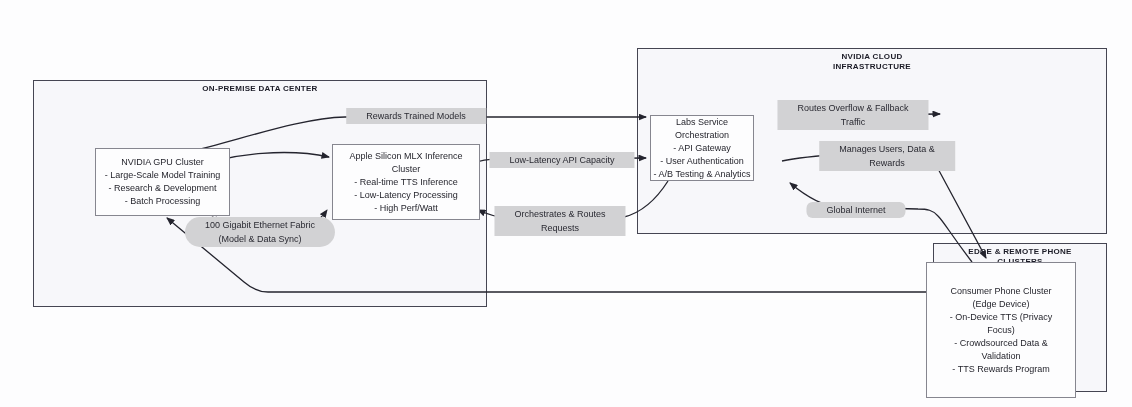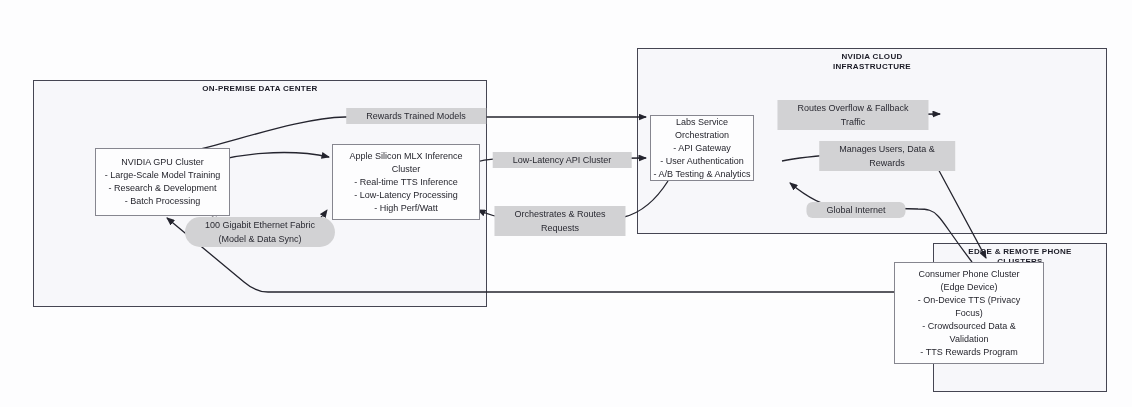--- a/index.html
+++ b/index.html
@@ -74,30 +74,30 @@
 - Real-time TTS Inference
 - Low-Latency Processing
 - High Perf/Watt</div>
 
   <div class="node" style="left:650px;top:115px;width:104px;height:66px;">Labs Service Orchestration
 - API Gateway
 - User Authentication
 - A/B Testing &amp; Analytics</div>
 
 
-  <div class="node" style="left:894px;top:262px;width:150px;height:102px;">Consumer Phone Cluster
+  <div class="node" style="left:926px;top:262px;width:150px;height:136px;">Consumer Phone Cluster
 (Edge Device)
 - On-Device TTS (Privacy
 Focus)
 - Crowdsourced Data &amp;
 Validation
 - TTS Rewards Program</div>
 
   <div class="edge-label" style="left:416px;top:116px;">Rewards Trained Models</div>
-  <div class="edge-label" style="left:562px;top:160px;">Low-Latency API Cluster</div>
+  <div class="edge-label" style="left:562px;top:160px;">Low-Latency API Capacity</div>
   <div class="edge-label" style="left:560px;top:221px;">Orchestrates &amp; Routes
 Requests</div>
   <div class="edge-label" style="left:260px;top:232px;border-radius:15px;">100 Gigabit Ethernet Fabric
 (Model &amp; Data Sync)</div>
   <div class="edge-label" style="left:853px;top:115px;">Routes Overflow &amp; Fallback
 Traffic</div>
   <div class="edge-label" style="left:887px;top:156px;">Manages Users, Data &amp;
 Rewards</div>
   <div class="edge-label" style="left:856px;top:210px;border-radius:6px;">Global Internet</div>
 

